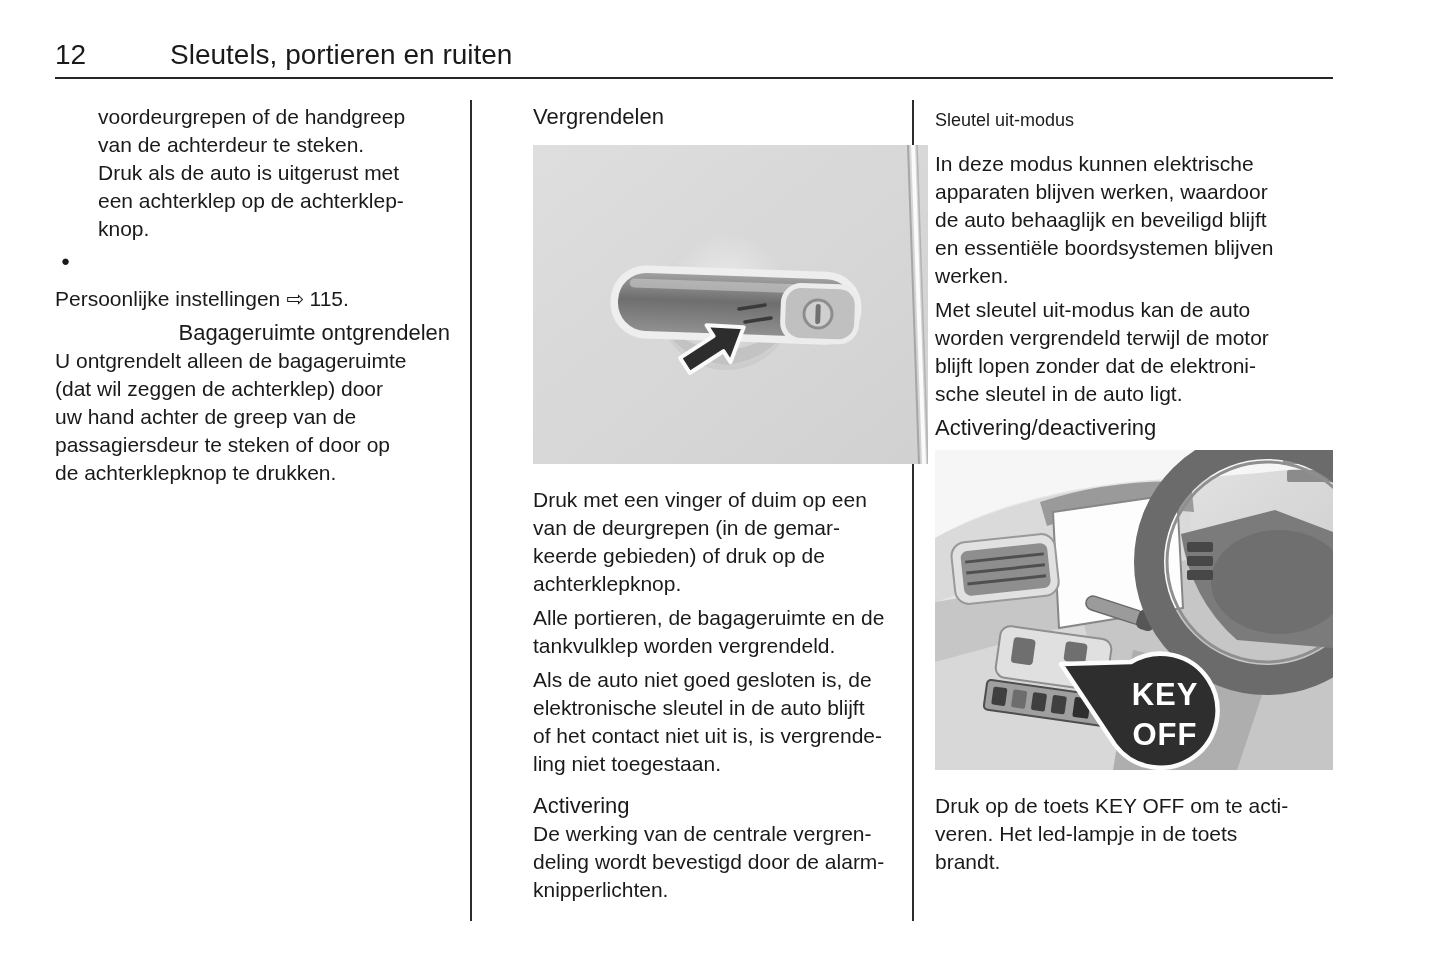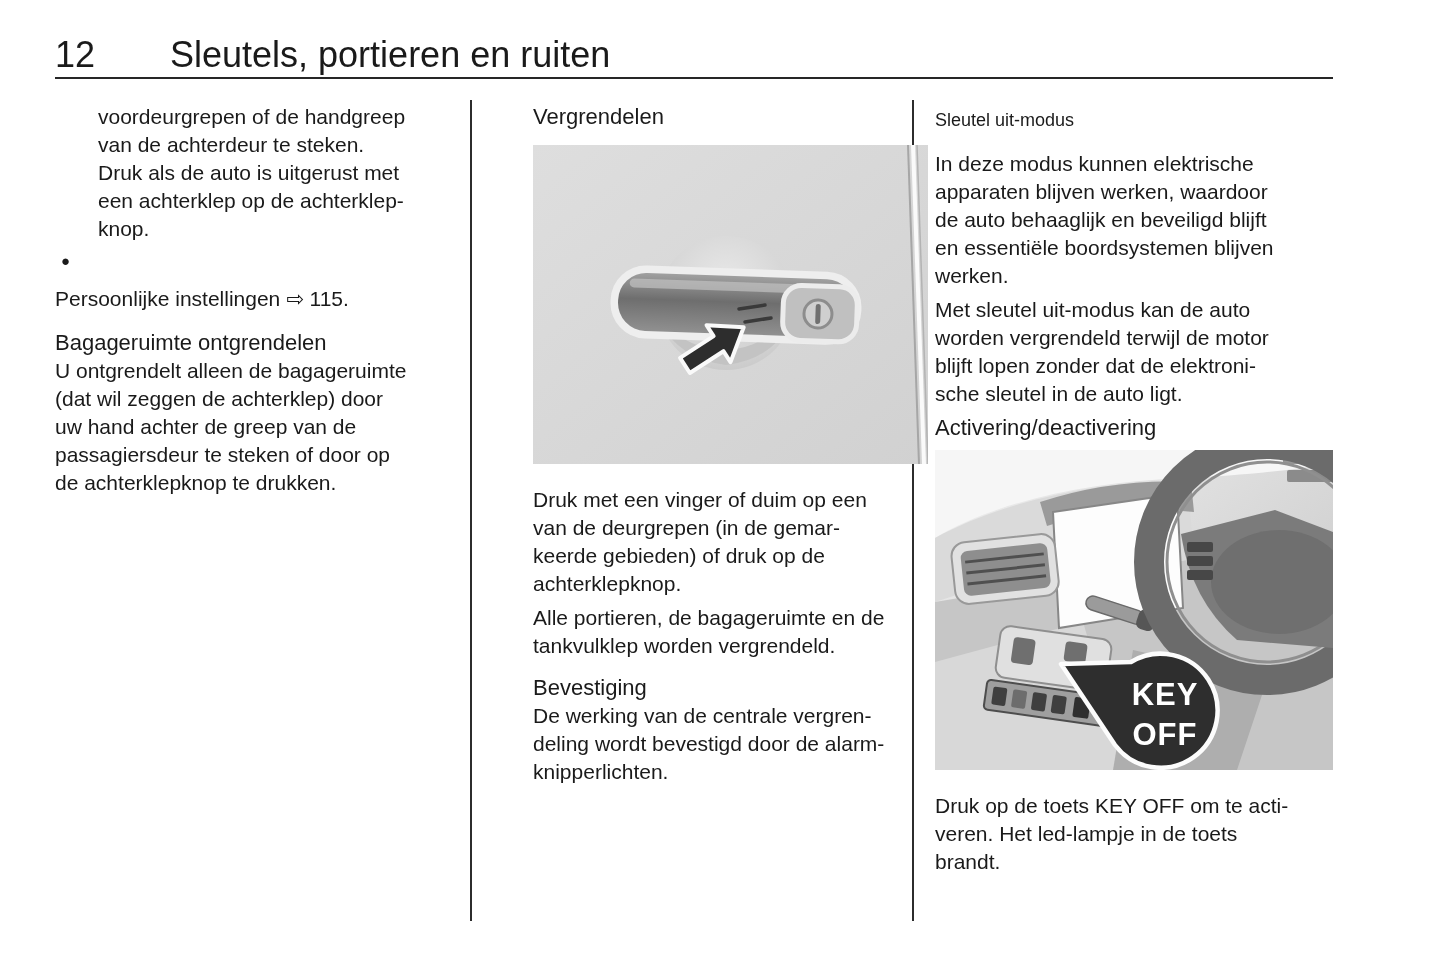--- a/index.html
+++ b/index.html
@@ -4,39 +4,39 @@
 <style>
   html,body{margin:0;padding:0;}
   body{
     width:1445px;height:966px;position:relative;overflow:hidden;
     background:#ffffff;color:#1a1a1a;
     font-family:"Liberation Sans","DejaVu Sans",sans-serif;
   }
   .page-header{
     position:absolute;left:55px;top:40px;width:1278px;
     border-bottom:2px solid #262626;padding-bottom:7px;
-    font-size:36px;line-height:30px;white-space:nowrap;
+    font-size:28px;line-height:30px;white-space:nowrap;
   }
   .pagenum{display:inline-block;width:115px;}
   .divider{position:absolute;top:100px;height:821px;width:2px;background:#2c2c2c;}
   .d1{left:470px;}
   .d2{left:912px;}
   .col{position:absolute;top:103px;width:395px;font-size:21px;line-height:28px;}
   .col1{left:55px;}
   .col2{left:495px;margin-left:38px;}
   .col3{left:935px;width:398px;}
   p{margin:0;}
   .body{margin:0 0 6px 0;white-space:pre-line;}
   .li{display:flex;margin:0 0 4px 0;}
   .li .bullet{flex:0 0 43px;width:43px;box-sizing:border-box;padding-left:6px;font-size:15px;line-height:28px;}
   .li .btxt{flex:1;white-space:pre-line;}
   .cont{padding-left:43px;white-space:pre-line;margin:0 0 4px 0;}
   .ref{margin-top:10px;}
   .subhead{font-size:22px;font-weight:400;line-height:28px;margin:0;}
-  .mt22{margin-top:16px;}
+  .mt22{margin-top:6px;text-align:right;}
   .mt14{margin-top:14px;}
   .mt12{}
   .bighead{font-size:18px;font-weight:400;line-height:34px;margin:0 0 13px 0;}
   .fig{display:block;}
   .fig2m{margin:14px 0 22px 0;}
   .fig3m{margin:8px 0 22px 0;}
   .keyoff-text{font-weight:bold;font-size:31px;fill:#ffffff;letter-spacing:1px;}
 </style>
 </head>
 <body>
@@ -118,21 +118,25 @@
       <polygon points="0,13 40,13 40,0 70,22 40,44 40,31 0,31" fill="#2d2d2d" stroke="#fafafa" stroke-width="4" stroke-linejoin="round"></polygon>
     </g>
   </svg>
 
   <p class="body">Druk met een vinger of duim op een
 van de deurgrepen (in de gemar-
 keerde gebieden) of druk op de
 achterklepknop.</p>
   <p class="body">Alle portieren, de bagageruimte en de
 tankvulklep worden vergrendeld.</p>
-  <h3 class="subhead mt14">Bevestiging</h3>
+  <p class="body">Als de auto niet goed gesloten is, de
+elektronische sleutel in de auto blijft
+of het contact niet uit is, is vergrende-
+ling niet toegestaan.</p>
+  <h3 class="subhead mt14">Activering</h3>
   <p class="body">De werking van de centrale vergren-
 deling wordt bevestigd door de alarm-
 knipperlichten.</p>
 </section>
 
 <section class="col col3">
   <h2 class="bighead">Sleutel uit-modus</h2>
   <p class="body">In deze modus kunnen elektrische
 apparaten blijven werken, waardoor
 de auto behaaglijk en beveiligd blijft

